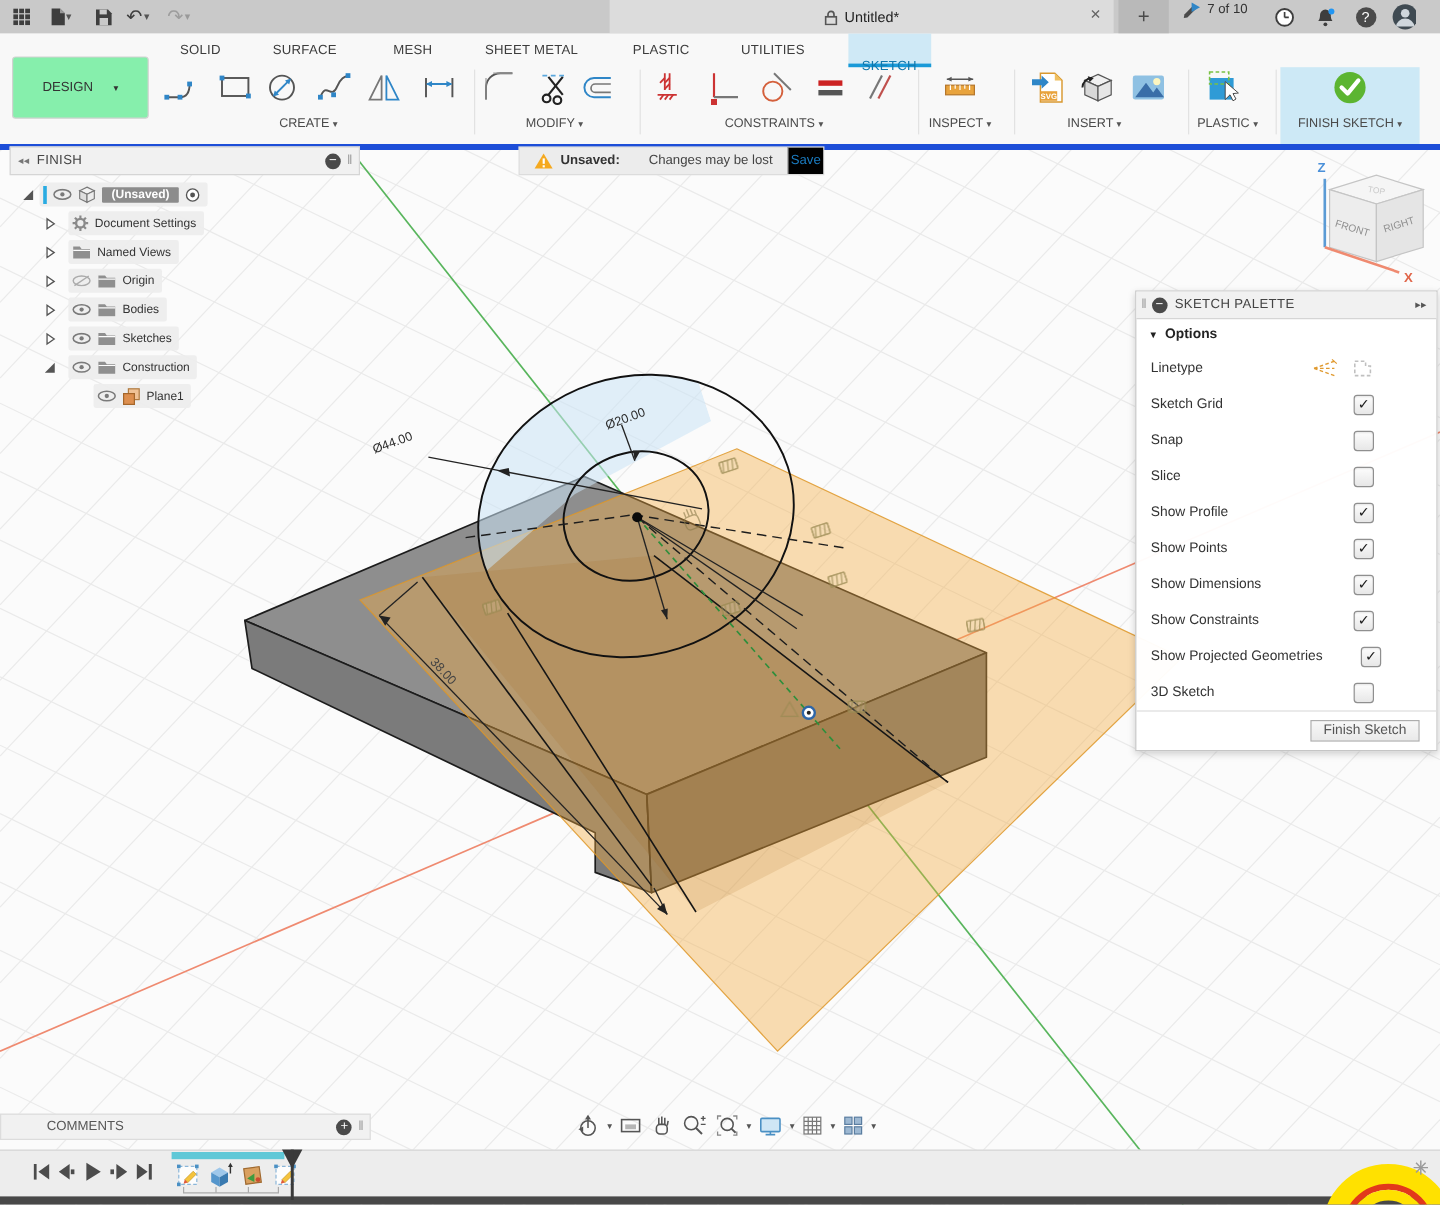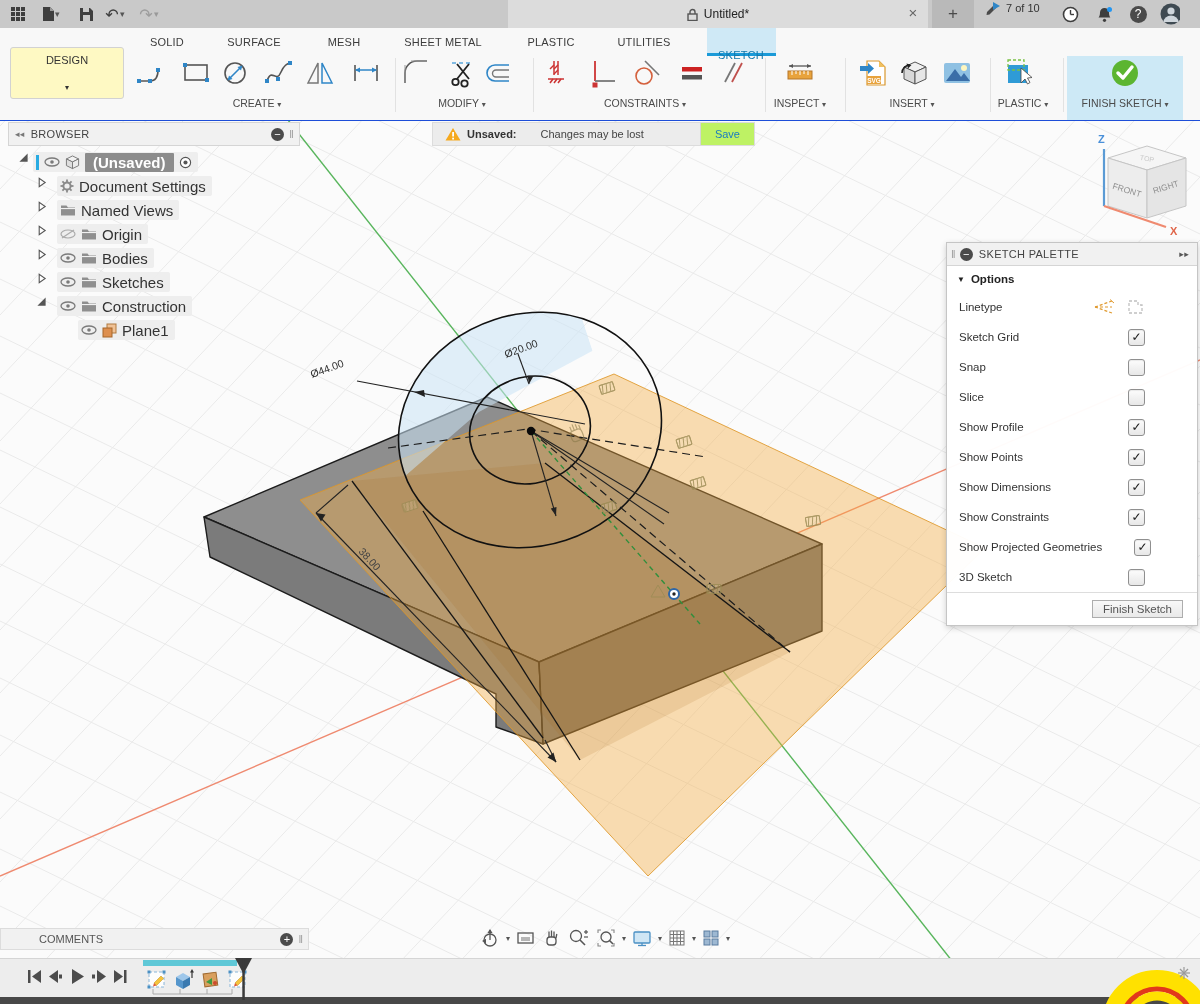--- a/index.html
+++ b/index.html
@@ -13,51 +13,51 @@
   .tb-ic{position:absolute;top:4px;width:20px;height:20px;display:flex;align-items:center;justify-content:center;}
   .tb-car{position:absolute;top:9px;font-size:9px;color:#555;}
   #doctab{position:absolute;left:508px;top:0;width:420px;height:28px;background:#dcdcdc;
           display:flex;align-items:center;justify-content:center;gap:6px;font-size:12px;color:#222;}
   #doctab .close{position:absolute;right:6px;top:4px;font-size:15px;color:#666;width:18px;text-align:center;}
   #newtab{position:absolute;left:932px;top:0;width:42px;height:28px;background:#b9b9b9;
           display:flex;align-items:center;justify-content:center;font-size:17px;color:#4a4a4a;}
   .tb-right{position:absolute;top:0;height:16px;display:flex;align-items:center;}
 
   
-  #ribbon{left:0;top:28px;width:1200px;height:92px;background:#f8f8f8;border-bottom:1px solid #1d4ed8;}
+  #ribbon{left:0;top:28px;width:1200px;height:92px;background:#f8f8f8;border-bottom:5px solid #1d4ed8;}
   .rtab{position:absolute;top:0;height:28px;line-height:28px;transform:translateX(-50%);
         font-size:11px;color:#3c3c3c;letter-spacing:.2px;}
   #tab-active-bg{position:absolute;left:707px;top:0;width:69px;height:28px;background:#cfe9f6;
         border-bottom:3px solid #1a9ad8;box-sizing:border-box;}
   .rtab.active{color:#1178ad;margin-top:13px;}
   .glabel{position:absolute;top:69px;transform:translateX(-50%);font-size:10.5px;color:#4a4a4a;white-space:nowrap;}
   .glabel .car{font-size:8px;color:#555;}
   .ticon{position:absolute;top:29px;width:32px;height:32px;}
   .vsep{position:absolute;top:30px;width:1px;height:54px;background:#e2e2e2;}
-  #design-btn{position:absolute;left:10px;top:19px;width:112px;height:50px;background:#fef9c3;
+  #design-btn{position:absolute;left:10px;top:19px;width:112px;height:50px;background:#86efac;
         border:1px solid #d2d2d2;border-radius:3px;display:flex;align-items:center;justify-content:center;
-        font-size:11px;color:#333;gap:17px;flex-direction:column;}
+        font-size:11px;color:#333;gap:17px;}
   #finish-bg{position:absolute;left:1067px;top:28px;width:116px;height:64px;background:#cde9f6;}
 
   
   .phead{display:flex;align-items:center;height:22px;background:#f1f1f1;border:1px solid #d5d5d5;
          font-size:11px;color:#444;letter-spacing:.3px;}
   #browser{left:8px;top:122px;width:292px;}
-  .brow{position:absolute;height:20px;display:flex;align-items:flex-start;font-size:15px;color:#333;}
+  .brow{position:absolute;height:20px;display:flex;align-items:center;font-size:10px;color:#333;}
   .pill{display:flex;align-items:center;background:rgba(237,237,237,.92);border-radius:2px;
         padding:1px 6px 1px 3px;gap:5px;height:18px;}
   .rootlabel{background:#8c8c8c;color:#fff;font-weight:bold;padding:1px 8px;border-radius:1px;}
   .minus-circ,.plus-circ{width:13px;height:13px;border-radius:50%;background:#4a4a4a;color:#fff;
         font-size:11px;line-height:12px;text-align:center;}
   .grip{color:#9a9a9a;font-size:11px;}
 
   #warnbar{left:432px;top:122px;height:22px;display:flex;align-items:center;background:#ececec;
         border:1px solid #dcdcdc;font-size:11px;}
   #warnbar .sec{padding:0 12px;display:flex;align-items:center;gap:6px;height:100%;}
-  #warnbar .save{border-left:1px solid #d5d5d5;color:#1a7bc0;background:#bef264;padding:0 14px;margin-left:44px;}
+  #warnbar .save{border-left:1px solid #d5d5d5;color:#1a7bc0;background:#000000;padding:0 2px;}
 
   #palette{left:946px;top:242px;width:250px;background:rgba(255,255,255,.97);border:1px solid #c5c5c5;
         box-shadow:0 2px 6px rgba(0,0,0,.18);}
   .prow{display:flex;align-items:center;height:30px;padding-left:12px;font-size:11.5px;color:#333;}
   .prow .ctrl{margin-left:auto;margin-right:52px;display:flex;gap:10px;align-items:center;}
   .cb{width:15px;height:15px;border:1px solid #8f8f8f;border-radius:3px;
       background:linear-gradient(#fdfdfd,#e7e7e7);box-shadow:inset 0 1px 1px rgba(0,0,0,.08);
       font-size:12px;line-height:14px;text-align:center;color:#1a1a1a;}
   #pal-opt{display:flex;align-items:center;gap:6px;height:26px;padding-left:10px;
       font-size:11.5px;font-weight:bold;color:#222;}
@@ -570,21 +570,21 @@
       <div class="vsep" style="left:533px"></div>
     <div class="vsep" style="left:765px"></div>
       <div class="vsep" style="left:845px"></div>
     <div class="vsep" style="left:990px"></div>
       <div class="vsep" style="left:1063px"></div>
   </div>
 
   <div id="browser" class="abs">
     <div class="phead">
       <span style="margin:0 6px;color:#777;font-size:9px">◂◂</span>
-      <span>BROWSER</span>
+      <span>FINISH</span>
       <span class="minus-circ" style="margin-left:auto">−</span>
       <span class="grip" style="margin:0 5px">‖</span>
     </div>
 
     <div class="brow" style="left:10px;top:30px">
       <svg width="11" height="11">
           <use href="#sy-tri-e"></use>
         </svg>
       <span class="pill" style="margin-left:4px">
         <span style="width:3px;height:15px;background:#29abe2"></span>

